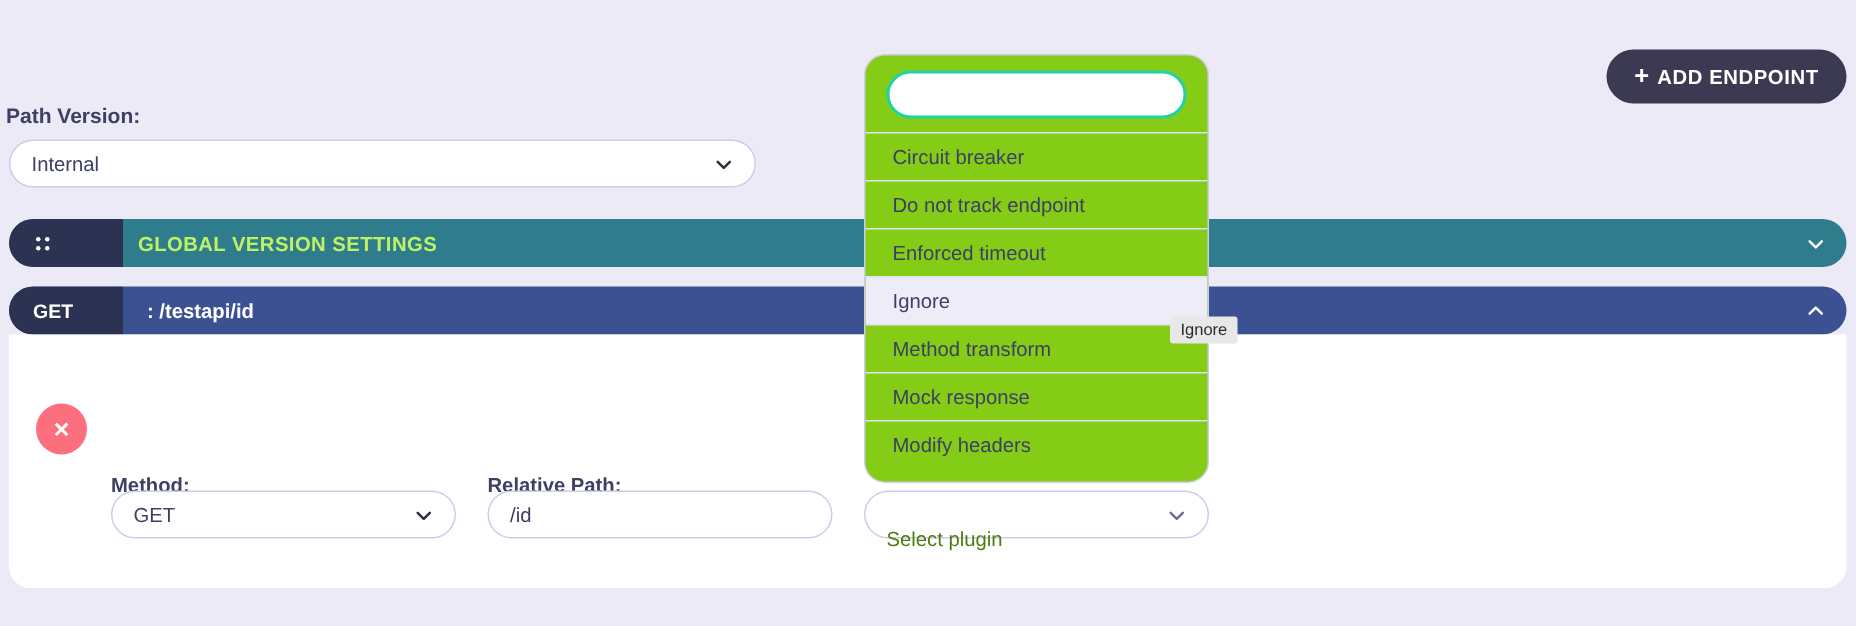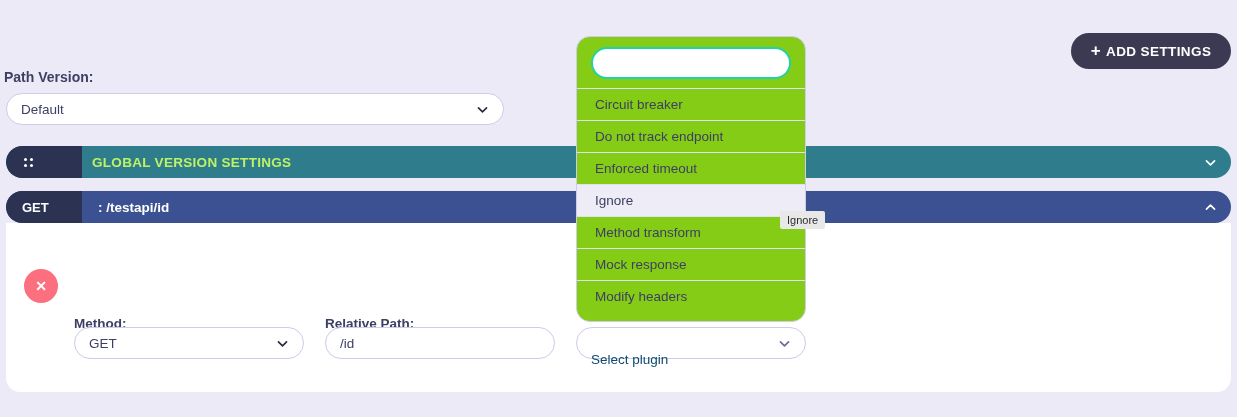--- a/index.html
+++ b/index.html
@@ -213,21 +213,21 @@
     border-radius: 16px;
     box-sizing: border-box;
     display: flex;
     align-items: center;
     padding: 0 14px;
     font-size: 13.5px;
     color: #3d3f63;
     cursor: pointer;
   }
   .field-box .val { flex: 1; }
-  .field-box .ph { flex: 1; color: #0c4a6e; margin-top: 32px; }
+  .field-box .ph { flex: 1; color: #4d7c0f; margin-top: 32px; }
 
   .lbl-method { left: 74px; top: 304px; }
   .sel-method { left: 74px; top: 327px; width: 230px; }
   .lbl-path   { left: 325px; top: 304px; }
   .inp-path   { left: 325px; top: 327px; width: 230px; }
   .sel-plugin { left: 576px; top: 327px; width: 230px; }
 
   
   .plugin-dropdown {
     position: absolute;
@@ -289,26 +289,26 @@
     border-radius: 2px;
     z-index: 40;
     white-space: nowrap;
   }
 </style>
 </head>
 <body>
 
 <button class="add-endpoint-btn">
   <span class="plus-glyph">+</span>
-  <span>ADD SETTINGS</span>
+  <span>ADD ENDPOINT</span>
 </button>
 
 <div class="edit-version-label">Path Version:</div>
 <div class="version-select">
-  <span class="version-select-value">Default</span>
+  <span class="version-select-value">Internal</span>
   <svg class="chev-dark" viewBox="0 0 16 16">
     <path d="M3 6 L8 11 L13 6" fill="none" stroke="#2b2b3d" stroke-width="2" stroke-linecap="round" stroke-linejoin="round"></path>
   </svg>
 </div>
 
 <div class="bar bar-global">
   <div class="bar-handle">
     <span class="dot-grid">
         <i></i>
         <i></i>

